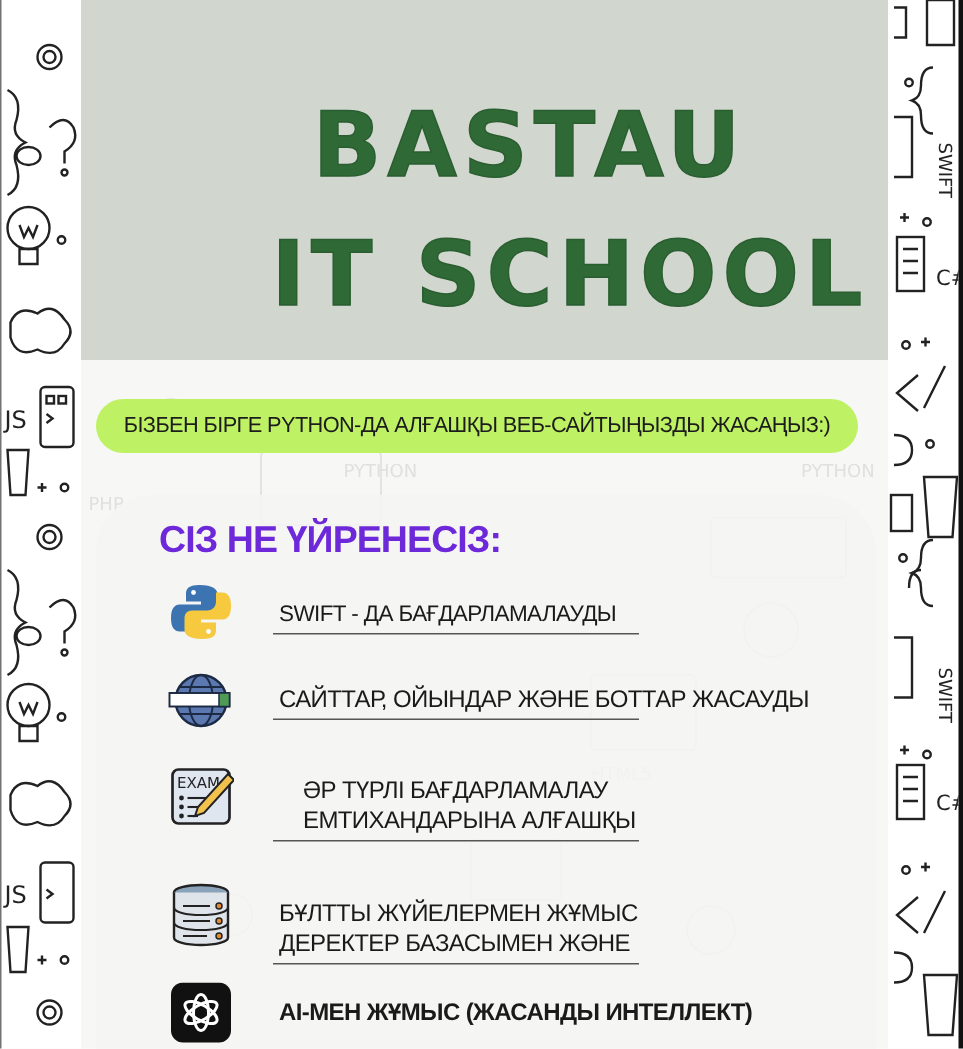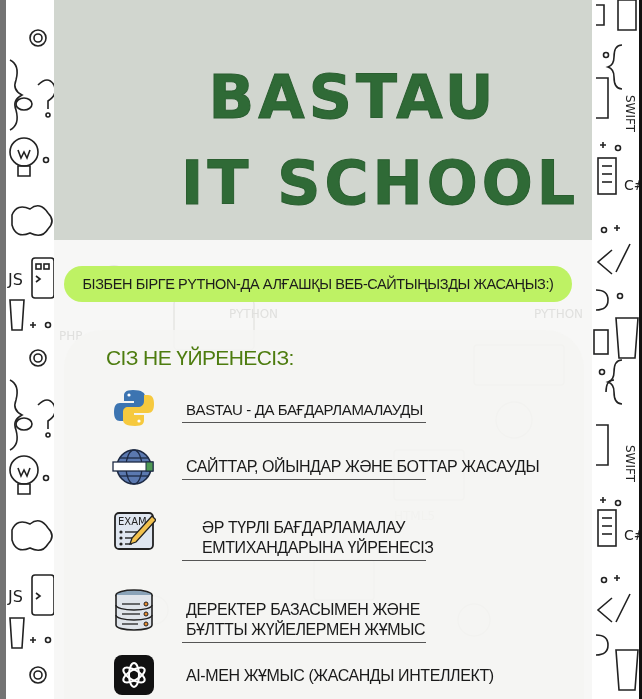--- a/index.html
+++ b/index.html
@@ -2,21 +2,21 @@
 <html><head>
 <meta charset="utf-8">
 <style>
   html, body { margin:0; padding:0; }
   body {
     width:642px; height:699px; overflow:hidden; position:relative;
     background:#ffffff;
     font-family:"Liberation Sans", sans-serif;
   }
   .doodle-strip { position:absolute; top:0; height:699px; background:#fff; overflow:hidden; }
-  .doodle-left { left:0; width:54px; border-left:6px solid #737373; box-sizing:border-box; }
+  .doodle-left { left:0; width:54px; border-left:1px solid #737373; box-sizing:border-box; }
   .doodle-right { right:0; width:50px; border-right:3px solid #111; box-sizing:border-box; }
   .doodle-strip svg { position:absolute; left:0; top:0; }
 
   .poster { position:absolute; left:54px; top:0; width:538px; height:699px; background:#f7f7f6; overflow:hidden; }
   .bg-pattern { position:absolute; inset:0; }
 
   .header { position:absolute; left:0; top:0; width:598px; height:240px; background:#d1d6cf; }
   .title {
     position:absolute; left:0; width:100%; text-align:center;
     font-family:"DejaVu Sans", sans-serif; font-weight:bold;
@@ -33,22 +33,22 @@
     font-family:"Liberation Sans", sans-serif; font-size:14.5px; color:#1c1c1c;
     letter-spacing:-0.4px;
   }
 
   .card {
     position:absolute; left:10px; top:330px; width:520px; height:380px;
     background:rgba(244,244,242,0.85); border-radius:38px 38px 0 0;
   }
   .card-title {
     position:absolute; left:52px; top:346px; margin:0;
-    font-family:"Liberation Sans", sans-serif; font-size:21px; font-weight:normal;
-    color:#4d7c0f; letter-spacing:-0.6px;
+    font-family:"Liberation Sans", sans-serif; font-size:25px; font-weight:bold;
+    color:#6d28d9; letter-spacing:-0.6px;
   }
   .item { position:absolute; left:58px; }
   .item .icon { position:absolute; left:0; top:0; width:44px; height:44px; }
   .item .text {
     position:absolute; left:74px;
     font-family:"Liberation Sans", sans-serif; font-size:16px; color:#1a1a1a;
     letter-spacing:-0.4px; line-height:20px; white-space:nowrap;
   }
   .item .underline { position:absolute; left:70px; width:244px; height:1px; background:#555; }
 </style>
@@ -136,21 +136,21 @@
 
   <h2 class="card-title">СІЗ НЕ ҮЙРЕНЕСІЗ:</h2>
 
   <div class="item" style="top:386px;">
     <svg class="icon" viewBox="0 0 44 44">
       <path d="M21 4 c-8 0 -9 3 -9 6 v5 h10 v2 h-14 c-4 0 -6 3 -6 9 c0 6 2 9 6 9 h4 v-6 c0 -4 3 -6 6 -6 h10 c3 0 5 -2 5 -5 v-8 c0 -3 -3 -6 -12 -6z" fill="#3c74b1"></path>
       <circle cx="17" cy="9" r="1.6" fill="#fff"></circle>
       <path d="M23 40 c8 0 9 -3 9 -6 v-5 h-10 v-2 h14 c4 0 6 -3 6 -9 c0 -6 -2 -9 -6 -9 h-4 v6 c0 4 -3 6 -6 6 h-10 c-3 0 -5 2 -5 5 v8 c0 3 3 6 12 6z" fill="#f6c93e"></path>
       <circle cx="27" cy="35" r="1.6" fill="#fff"></circle>
     </svg>
-    <div class="text" style="top:14px; font-size:15px;">BASTAU - ДА БАҒДАРЛАМАЛАУДЫ</div>
+    <div class="text" style="top:14px; font-size:15px;">SWIFT - ДА БАҒДАРЛАМАЛАУДЫ</div>
     <div class="underline" style="top:36px;"></div>
   </div>
 
   <div class="item" style="top:445px;">
     <svg class="icon" viewBox="0 0 44 44">
       <circle cx="22" cy="22" r="17" fill="#5b79b0" stroke="#1d2a44" stroke-width="1.6"></circle>
       <ellipse cx="22" cy="22" rx="8" ry="17" fill="none" stroke="#1d2a44" stroke-width="1.3"></ellipse>
       <line x1="5" y1="22" x2="39" y2="22" stroke="#1d2a44" stroke-width="1.3"></line>
       <line x1="8" y1="13" x2="36" y2="13" stroke="#1d2a44" stroke-width="1.3"></line>
       <line x1="8" y1="31" x2="36" y2="31" stroke="#1d2a44" stroke-width="1.3"></line>
@@ -168,55 +168,55 @@
       <circle cx="9" cy="22" r="1.6" fill="#222"></circle>
         <line x1="13" y1="22" x2="26" y2="22" stroke="#222" stroke-width="1.4"></line>
       <circle cx="9" cy="28" r="1.6" fill="#222"></circle>
         <line x1="13" y1="28" x2="22" y2="28" stroke="#222" stroke-width="1.4"></line>
       <circle cx="9" cy="34" r="1.6" fill="#222"></circle>
         <line x1="13" y1="34" x2="20" y2="34" stroke="#222" stroke-width="1.4"></line>
       <path d="M40 6 l4 4 l-20 22 l-6 2 l2 -6z" fill="#f2c14e" stroke="#222" stroke-width="1.3"></path>
     </svg>
     <div class="text" style="top:8px;margin-left:16px;">
       <div>ӘР ТҮРЛІ БАҒДАРЛАМАЛАУ</div>
-      <div>ЕМТИХАНДАРЫНА ҮЙРЕНЕСІЗ</div>
+      <div>ЕМТИХАНДАРЫНА АЛҒАШҚЫ</div>
     </div>
     <div class="underline" style="top:50px;"></div>
   </div>
 
   <div class="item" style="top:588px;">
     <svg class="icon" viewBox="0 0 44 44">
       <ellipse cx="22" cy="7" rx="18" ry="5" fill="#8aa3b8" stroke="#222" stroke-width="1.6"></ellipse>
       <path d="M4 7 v30 c0 3 8 5 18 5 s18 -2 18 -5 v-30" fill="#dfe4ea" stroke="#222" stroke-width="1.6"></path>
       <path d="M4 17 c0 3 8 5 18 5 s18 -2 18 -5" fill="none" stroke="#222" stroke-width="1.4"></path>
       <path d="M4 27 c0 3 8 5 18 5 s18 -2 18 -5" fill="none" stroke="#222" stroke-width="1.4"></path>
       <circle cx="34" cy="16" r="2" fill="#e48a2e" stroke="#222"></circle>
       <circle cx="34" cy="26" r="2" fill="#e48a2e" stroke="#222"></circle>
       <circle cx="34" cy="36" r="2" fill="#e48a2e" stroke="#222"></circle>
       <line x1="10" y1="16" x2="28" y2="16" stroke="#222" stroke-width="1.3"></line>
       <line x1="10" y1="26" x2="28" y2="26" stroke="#222" stroke-width="1.3"></line>
       <line x1="10" y1="36" x2="26" y2="36" stroke="#222" stroke-width="1.3"></line>
     </svg>
     <div class="text" style="top:12px;">
+      <div>БҰЛТТЫ ЖҮЙЕЛЕРМЕН ЖҰМЫС</div>
       <div>ДЕРЕКТЕР БАЗАСЫМЕН ЖӘНЕ</div>
-      <div>БҰЛТТЫ ЖҮЙЕЛЕРМЕН ЖҰМЫС</div>
     </div>
     <div class="underline" style="top:54px;"></div>
   </div>
 
   <div class="item" style="top:655px;">
     <svg class="icon" viewBox="0 0 44 44">
       <rect x="2" y="0" width="40" height="40" rx="8" fill="#111"></rect>
       <g fill="none" stroke="#fff" stroke-width="2">
         <ellipse cx="22" cy="20" rx="5" ry="12"></ellipse>
         <ellipse cx="22" cy="20" rx="5" ry="12" transform="rotate(60 22 20)"></ellipse>
         <ellipse cx="22" cy="20" rx="5" ry="12" transform="rotate(120 22 20)"></ellipse>
       </g>
     </svg>
-    <div class="text" style="top:11px;">AI-МЕН ЖҰМЫС (ЖАСАНДЫ ИНТЕЛЛЕКТ)</div>
+    <div class="text" style="top:11px;font-weight:bold;">AI-МЕН ЖҰМЫС (ЖАСАНДЫ ИНТЕЛЛЕКТ)</div>
   </div>
 </div>
 
 <div class="doodle-strip doodle-right">
   <svg width="50" height="699" viewBox="0 0 50 699" fill="none" stroke="#222" stroke-width="1.6">
     <path d="M26 0 h18 v30 h-18z"></path>
     <path d="M4 5 h8 v20 h-8"></path>
     <circle cx="14" cy="55" r="2.5"></circle>
       <path d="M30 45 q-8 0 -8 12 q0 8 -6 10 q6 2 6 10 q0 12 8 12"></path>
     <path d="M4 78 h12 v40 h-12"></path>

